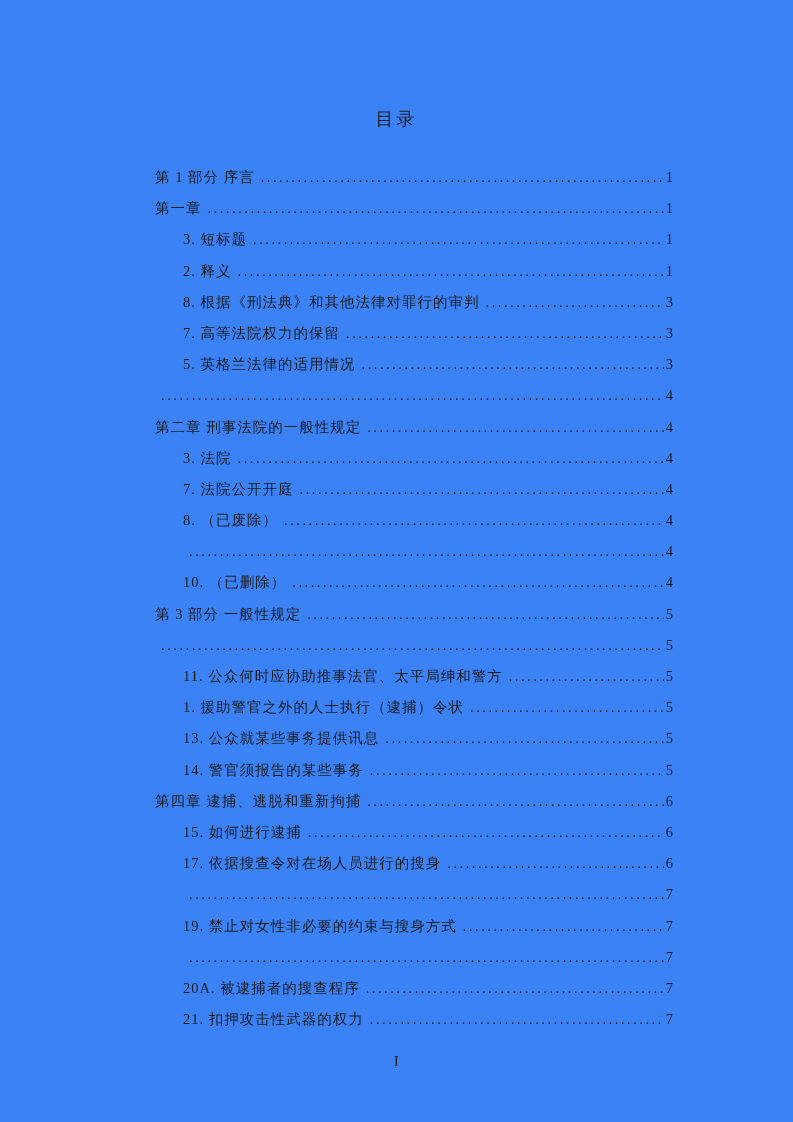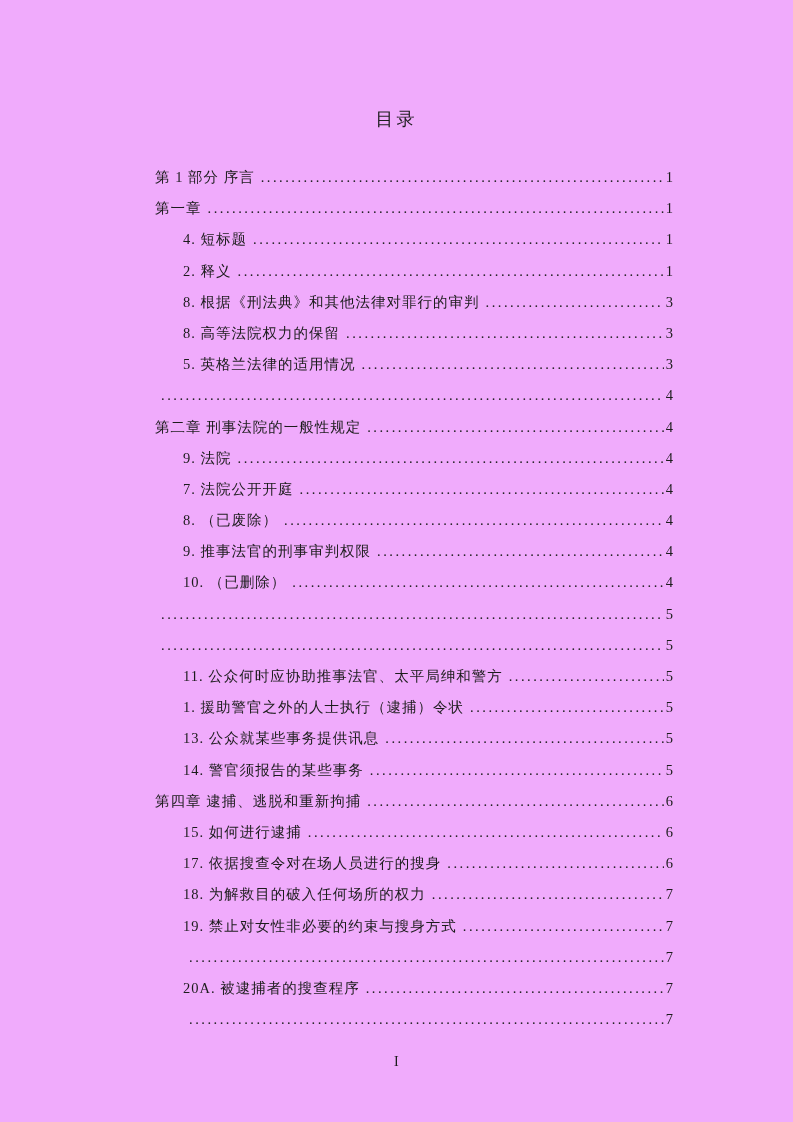--- a/index.html
+++ b/index.html
@@ -5,21 +5,21 @@
   html, body {
     margin: 0;
     padding: 0;
     background: #ffffff;
   }
   .page {
     position: relative;
     width: 793px;
     height: 1122px;
     margin: 0 auto;
-    background: #f0abfc;
+    background: #3b82f6;
     box-sizing: border-box;
     padding-top: 108px;
     overflow: hidden;
     font-family: "Liberation Serif", "DejaVu Serif", serif;
     color: #1c1c1c;
   }
   .doc-title {
     margin: 0;
     text-align: center;
     font-size: 18px;
@@ -84,39 +84,39 @@
     <span class="toc-page">1</span>
   </div>
 
   <div class="toc-row level-0">
     <span class="toc-label">第一章</span>
     <span class="toc-dots"></span>
     <span class="toc-page">1</span>
   </div>
 
   <div class="toc-row level-1">
-    <span class="toc-label">4. 短标题</span>
+    <span class="toc-label">3. 短标题</span>
     <span class="toc-dots"></span>
     <span class="toc-page">1</span>
   </div>
 
   <div class="toc-row level-1">
     <span class="toc-label">2. 释义</span>
     <span class="toc-dots"></span>
     <span class="toc-page">1</span>
   </div>
 
   <div class="toc-row level-1">
     <span class="toc-label">8. 根据《刑法典》和其他法律对罪行的审判</span>
     <span class="toc-dots"></span>
     <span class="toc-page">3</span>
   </div>
 
   <div class="toc-row level-1">
-    <span class="toc-label">8. 高等法院权力的保留</span>
+    <span class="toc-label">7. 高等法院权力的保留</span>
     <span class="toc-dots"></span>
     <span class="toc-page">3</span>
   </div>
 
   <div class="toc-row level-1">
     <span class="toc-label">5. 英格兰法律的适用情况</span>
     <span class="toc-dots"></span>
     <span class="toc-page">3</span>
   </div>
 
@@ -125,50 +125,50 @@
     <span class="toc-page">4</span>
   </div>
 
   <div class="toc-row level-0">
     <span class="toc-label">第二章  刑事法院的一般性规定</span>
     <span class="toc-dots"></span>
     <span class="toc-page">4</span>
   </div>
 
   <div class="toc-row level-1">
-    <span class="toc-label">9. 法院</span>
+    <span class="toc-label">3. 法院</span>
     <span class="toc-dots"></span>
     <span class="toc-page">4</span>
   </div>
 
   <div class="toc-row level-1">
     <span class="toc-label">7. 法院公开开庭</span>
     <span class="toc-dots"></span>
     <span class="toc-page">4</span>
   </div>
 
   <div class="toc-row level-1">
     <span class="toc-label">8. （已废除）</span>
     <span class="toc-dots"></span>
     <span class="toc-page">4</span>
   </div>
 
   <div class="toc-row level-1">
-    <span class="toc-label">9. 推事法官的刑事审判权限</span>
     <span class="toc-dots"></span>
     <span class="toc-page">4</span>
   </div>
 
   <div class="toc-row level-1">
     <span class="toc-label">10. （已删除）</span>
     <span class="toc-dots"></span>
     <span class="toc-page">4</span>
   </div>
 
   <div class="toc-row level-0">
+    <span class="toc-label">第 3 部分  一般性规定</span>
     <span class="toc-dots"></span>
     <span class="toc-page">5</span>
   </div>
 
   <div class="toc-row level-0">
     <span class="toc-dots"></span>
     <span class="toc-page">5</span>
   </div>
 
   <div class="toc-row level-1">
@@ -207,21 +207,20 @@
     <span class="toc-page">6</span>
   </div>
 
   <div class="toc-row level-1">
     <span class="toc-label">17. 依据搜查令对在场人员进行的搜身</span>
     <span class="toc-dots"></span>
     <span class="toc-page">6</span>
   </div>
 
   <div class="toc-row level-1">
-    <span class="toc-label">18. 为解救目的破入任何场所的权力</span>
     <span class="toc-dots"></span>
     <span class="toc-page">7</span>
   </div>
 
   <div class="toc-row level-1">
     <span class="toc-label">19. 禁止对女性非必要的约束与搜身方式</span>
     <span class="toc-dots"></span>
     <span class="toc-page">7</span>
   </div>
 
@@ -230,19 +229,20 @@
     <span class="toc-page">7</span>
   </div>
 
   <div class="toc-row level-1">
     <span class="toc-label">20A.  被逮捕者的搜查程序</span>
     <span class="toc-dots"></span>
     <span class="toc-page">7</span>
   </div>
 
   <div class="toc-row level-1">
+    <span class="toc-label">21. 扣押攻击性武器的权力</span>
     <span class="toc-dots"></span>
     <span class="toc-page">7</span>
   </div>
 </div>
 
   <div class="footer">I</div>
 </div>
 
 </body></html>

